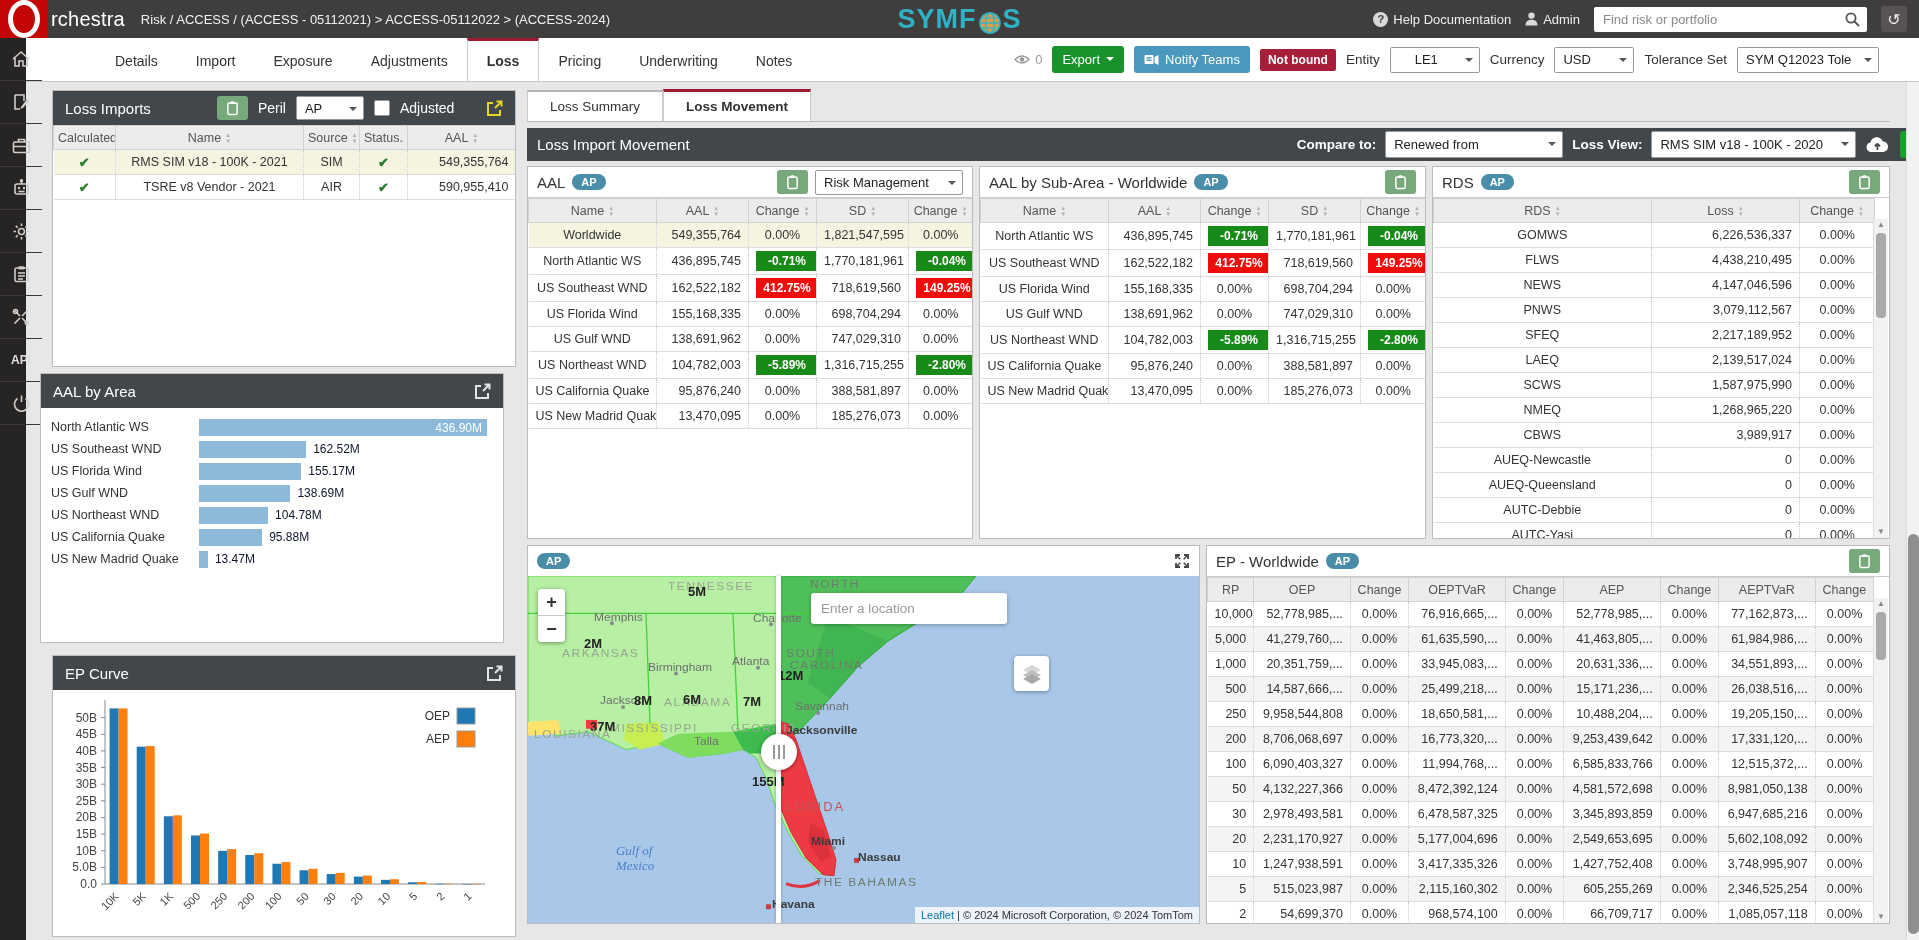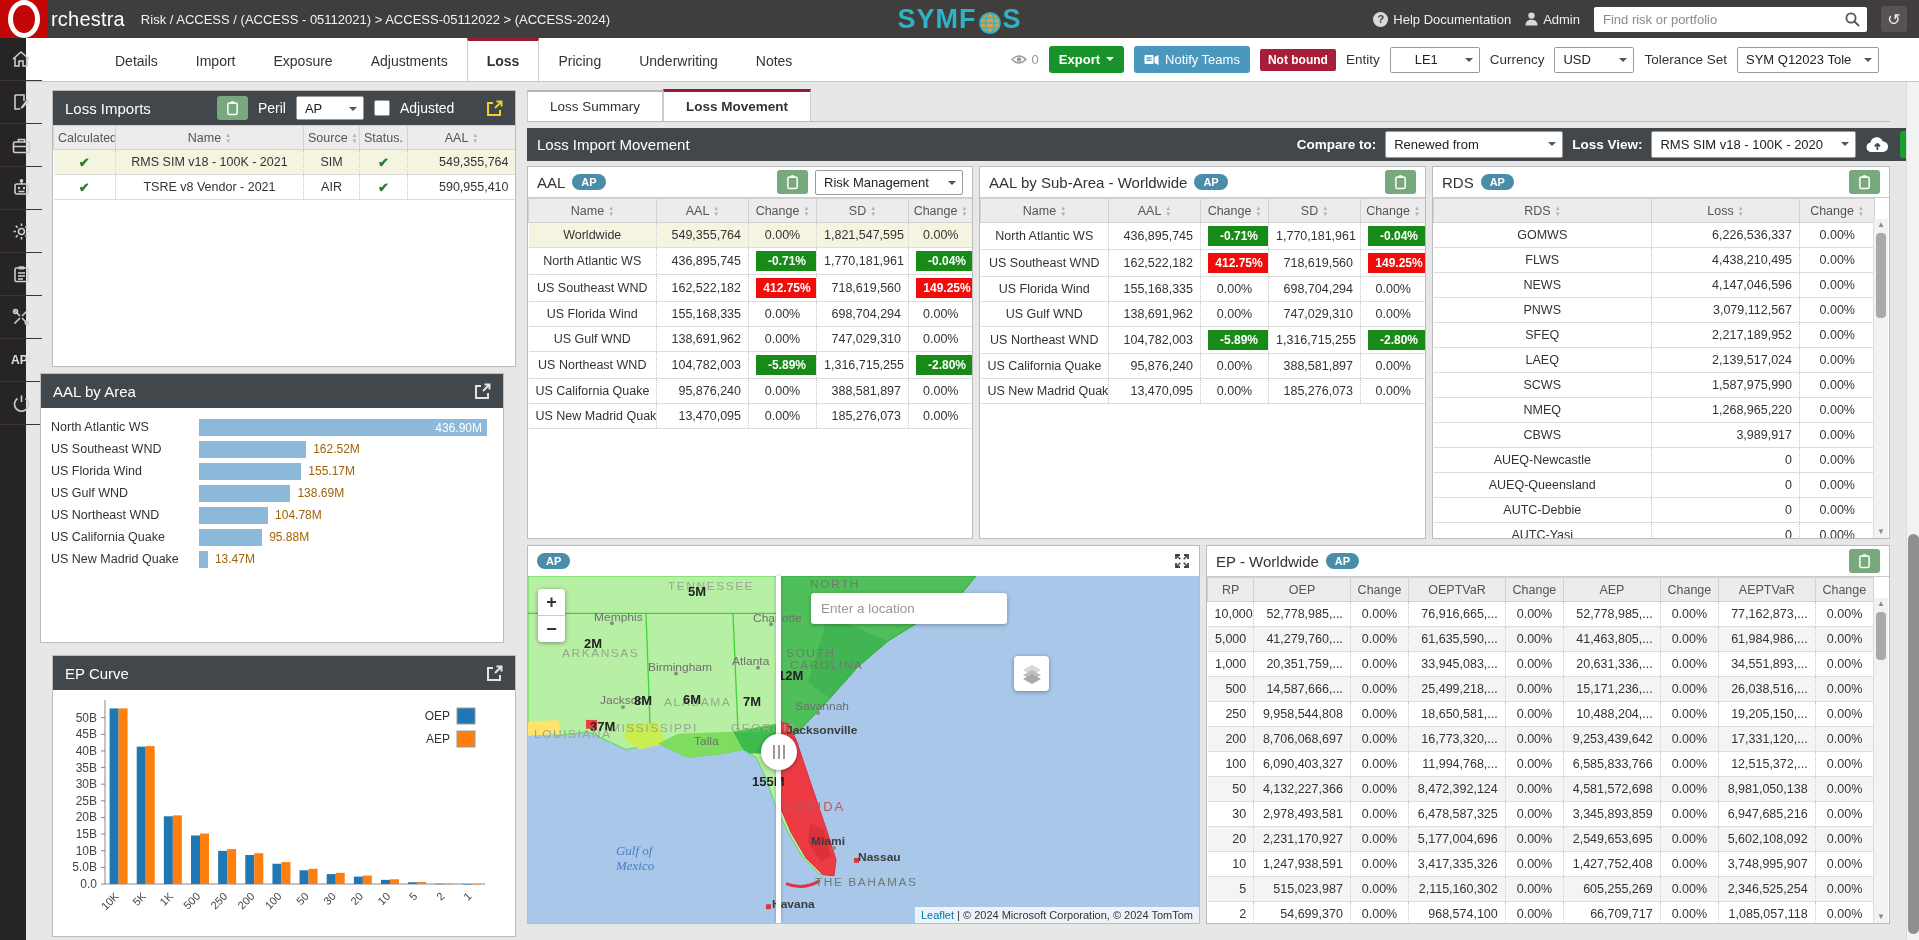--- a/index.html
+++ b/index.html
@@ -24,21 +24,21 @@
   .mag{position:absolute;right:7px;top:5px;}
   .histbtn{width:26px;height:26px;background:#565352;border-radius:3px;color:#eee;font-size:16px;display:flex;align-items:center;justify-content:center;cursor:pointer;}
 
   
   .toolbar{left:0;top:38px;width:1919px;height:44px;background:#fff;border-bottom:1px solid #c6c6c6;display:flex;align-items:stretch;padding-left:96px;box-sizing:border-box;}
   .tab{display:flex;align-items:center;padding:0 19px;font-size:14px;color:#333;border-top:3px solid transparent;cursor:pointer;}
   .tab.active{border-top:3px solid #9a1c33;border-left:1px solid #ccc;border-right:1px solid #ccc;font-weight:bold;}
   .tb-right{margin-left:auto;display:flex;align-items:center;gap:10px;padding-right:40px;}
   .eye-group{display:flex;align-items:center;gap:5px;color:#999;font-size:13px;}
   .btn{border:none;border-radius:3px;color:#fff;font-size:13px;font-family:"Liberation Sans",sans-serif;display:flex;align-items:center;gap:6px;padding:6px 10px;cursor:pointer;}
-  .btn-export{background:#18922b;font-weight:bold;}
+  .btn-export{background:#18922b;font-weight:normal;}
   .caret{width:0;height:0;border:4px solid transparent;border-top-color:#fff;margin-top:3px;}
   .btn-notify{background:#4a98bd;}
   .badge-notbound{background:#a61e39;color:#fff;font-size:12px;font-weight:bold;padding:4px 8px;border-radius:2px;}
   .lbl{font-size:13.5px;color:#333;}
   .sel{position:relative;background:#fff;border:1px solid #999;border-radius:2px;height:26px;display:inline-flex;align-items:center;padding:0 22px 0 8px;font-size:13px;color:#222;cursor:pointer;white-space:nowrap;overflow:hidden;box-sizing:border-box;}
   .sel::after{content:"";position:absolute;right:6px;top:10px;border:4px solid transparent;border-top-color:#555;}
 
   
   .sidebar{left:0;top:38px;width:26px;height:902px;background:#272424;}
   .side-item{width:42px;height:42px;display:flex;align-items:center;justify-content:center;border-bottom:1px solid #3a3736;color:#cfccca;cursor:pointer;}
@@ -82,21 +82,21 @@
   #p-imports{left:52px;top:90px;width:464px;height:277px;}
   .chk-sq{width:14px;height:14px;background:#fff;border:1px solid #999;border-radius:2px;}
   .ihead-lbl{color:#fff;font-size:14px;}
 
   
   #p-aalarea{left:40px;top:373px;width:464px;height:270px;}
   .abar-row{display:flex;align-items:center;height:22px;padding:0 10px;}
   .abar-label{width:148px;font-size:12.5px;color:#333;flex:0 0 auto;}
   .abar-track{flex:1;display:flex;align-items:center;position:relative;}
   .abar{height:17px;background:#8cb9da;position:relative;flex:0 0 auto;}
-  .abar-val{font-size:12px;color:#a16207;margin-left:7px;}
+  .abar-val{font-size:12px;color:#0f172a;margin-left:7px;}
   .abar-val.inside{position:absolute;right:5px;top:2px;color:#fff;margin:0;}
 
   
   #p-epcurve{left:52px;top:655px;width:464px;height:282px;}
   .tick{font-size:12px;fill:#444;font-family:"Liberation Sans",sans-serif;}
   .xtick{font-size:11px;fill:#444;font-family:"Liberation Sans",sans-serif;}
   .leg{font-size:12px;fill:#333;font-family:"Liberation Sans",sans-serif;}
 
   
   .mtabs{left:527px;top:89px;width:1363px;height:33px;display:flex;align-items:flex-end;border-bottom:1px solid #bbb;box-sizing:border-box;}

